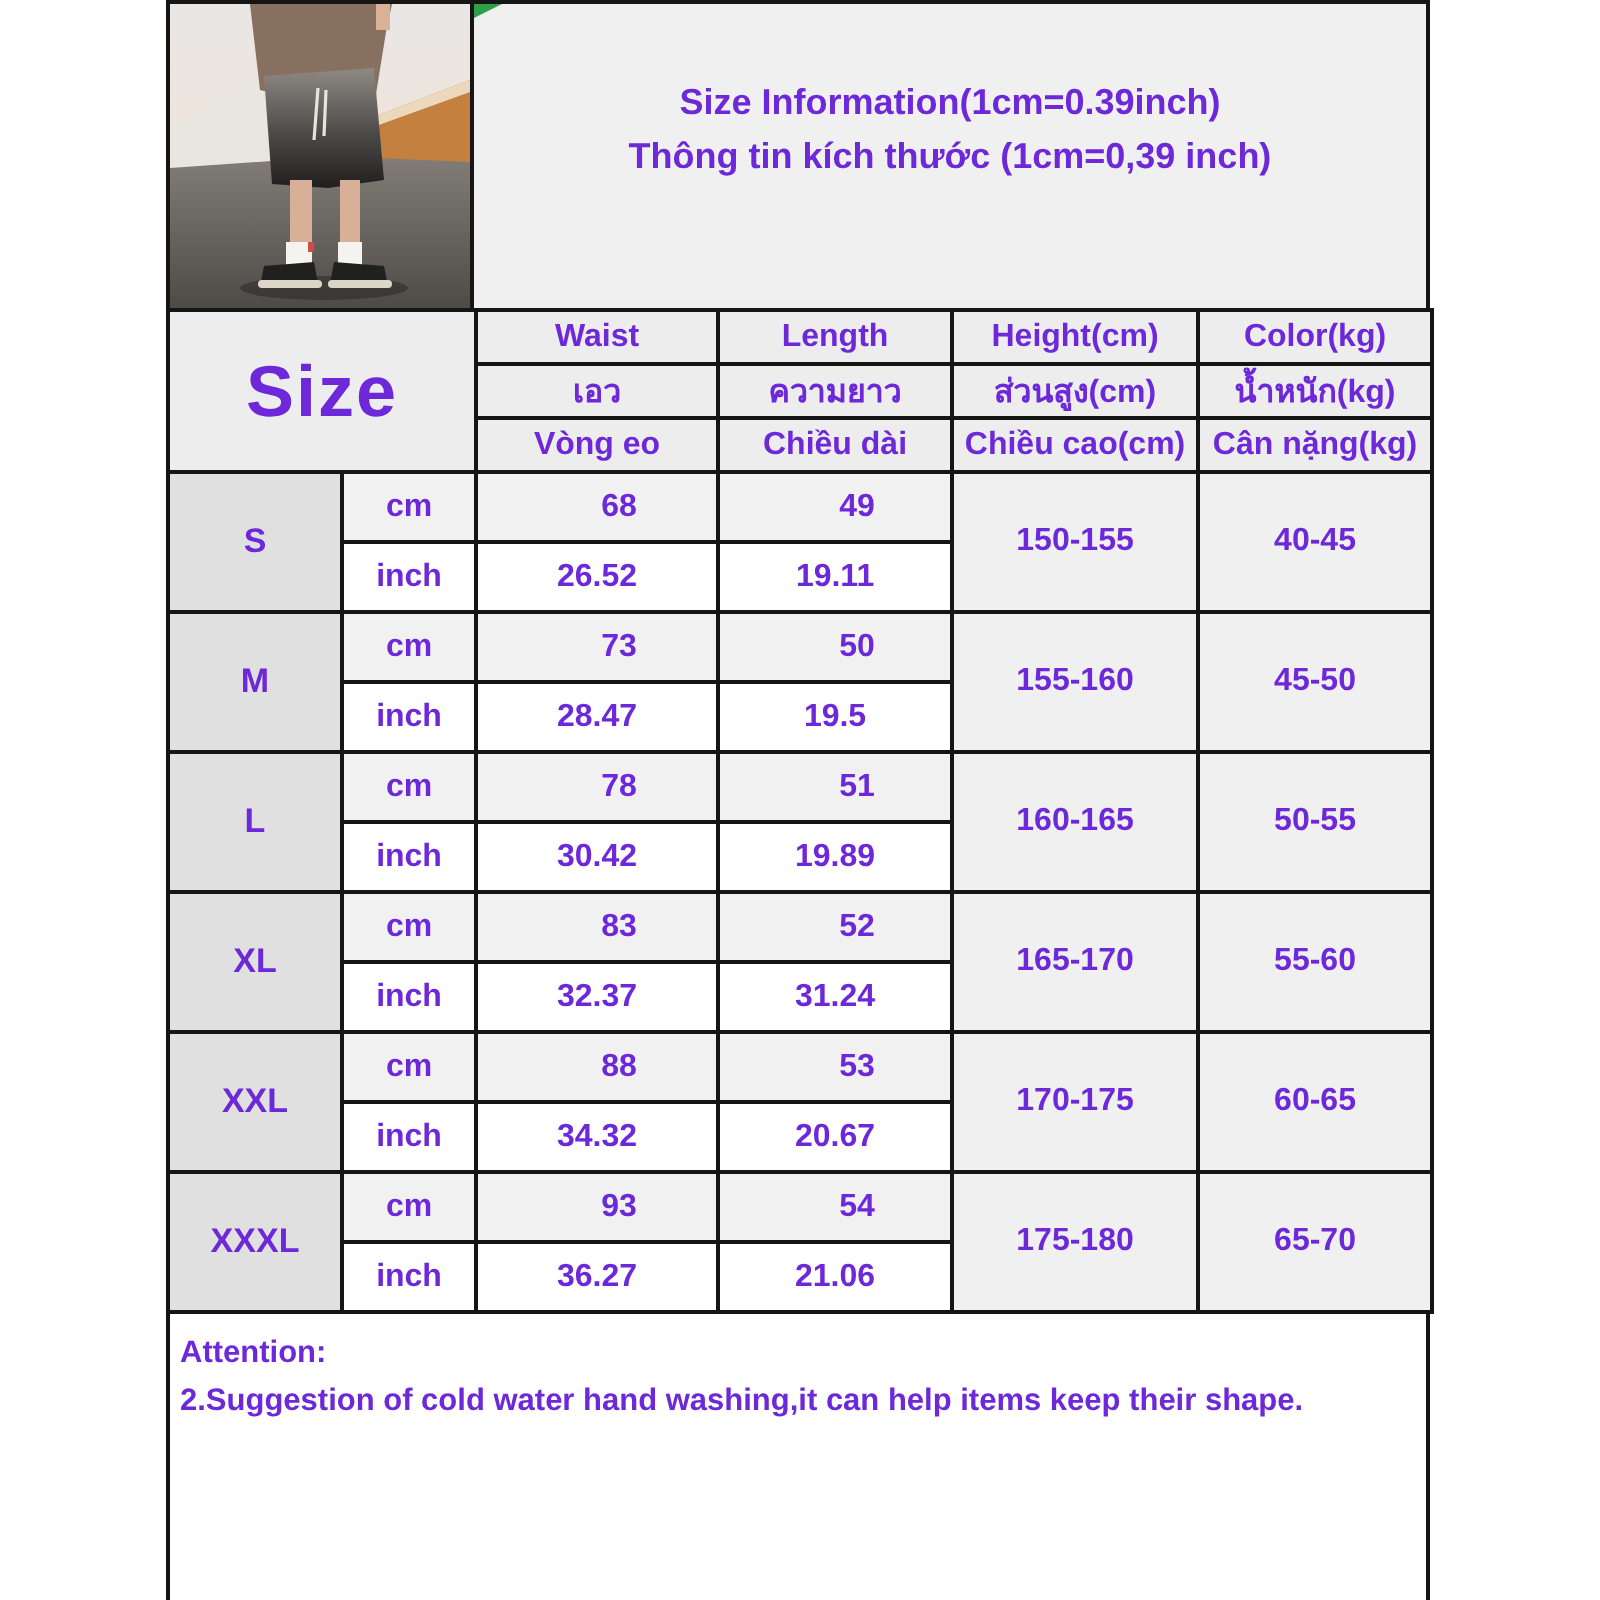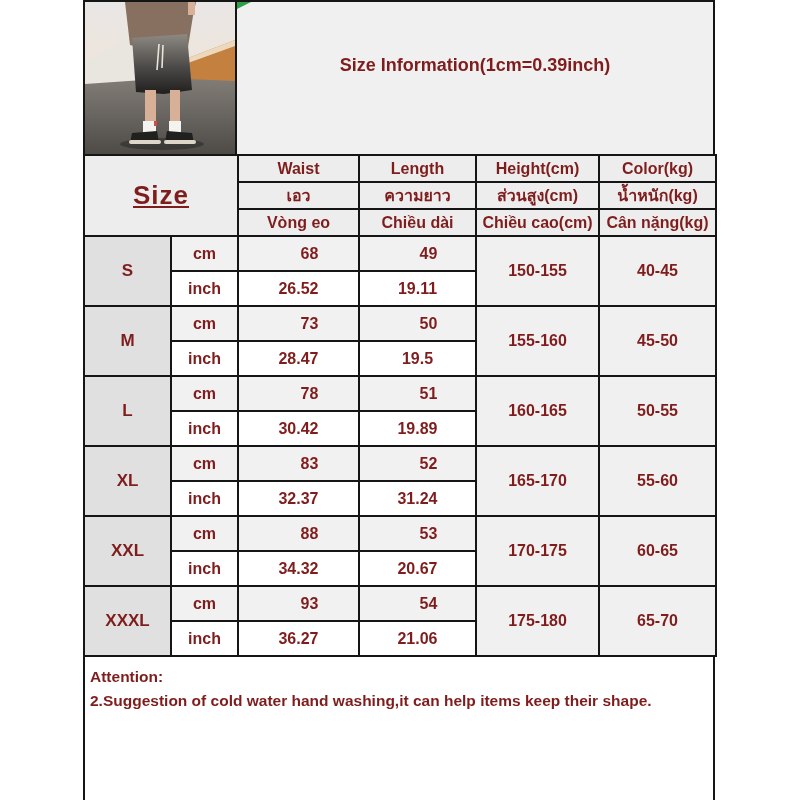--- a/index.html
+++ b/index.html
@@ -1,18 +1,18 @@
 <!DOCTYPE html>
 <html><head>
 <meta charset="utf-8">
 <style>
   html,body { margin:0; padding:0; background:#ffffff; }
   .page {
     position:relative; width:800px; height:800px; background:#ffffff;
-    font-family:"Liberation Sans", sans-serif; color:#7f1d1d;
+    font-family:"Liberation Sans", sans-serif; color:#6d28d9;
     overflow:hidden;
   }
   .sheet { position:absolute; left:83px; top:0; width:632px; }
 
   
   .top-row { display:flex; align-items:stretch; }
   .photo-box {
     width:154px; height:156px; box-sizing:border-box;
     border:2px solid #151515; background:#e9e4de; flex:none;
   }
@@ -32,21 +32,21 @@
   
   table.size-table {
     border-collapse:collapse; table-layout:fixed; width:632px; margin-top:-2px;
   }
   .size-table td {
     border:2px solid #151515; text-align:center; vertical-align:middle;
     padding:0; font-weight:bold; font-size:16px; background:#ffffff;
     overflow:hidden;
   }
   .size-table tr.hrow td { height:25px; background:#ededed; }
-  .size-table td.size-big { background:#e0e0e0; font-size:26px; letter-spacing:1px;text-decoration:underline; }
+  .size-table td.size-big { background:#e0e0e0; font-size:36px; letter-spacing:1px; }
   .size-table tr.cm-row td { height:33px; }
   .size-table tr.inch-row td { height:33px; }
   .size-table td.size-label { background:#e0e0e0; font-size:17px; }
   .size-table td.unit-cm  { background:#f1f1f1; }
   .size-table td.unit-inch{ background:#ffffff; }
   .size-table td.val-cm   { background:#f1f1f1;padding-left:22px; }
   .size-table td.val-inch { background:#ffffff; }
   .size-table td.range    { background:#f0f0f0; }
 
   
@@ -98,20 +98,21 @@
           <rect x="69" y="119" width="3" height="5" fill="#cf4a4a"></rect>
           <polygon points="47,131 72,129 74,140 45,141" fill="#20201e"></polygon>
           <polygon points="82,129 107,131 109,141 80,140" fill="#20201e"></polygon>
           <rect x="44" y="138" width="32" height="4" rx="2" fill="#ddd6c8"></rect>
           <rect x="79" y="138" width="32" height="4" rx="2" fill="#ddd6c8"></rect>
         </svg>
       </div>
       <div class="title-box">
         <span class="green-mark"></span>
         <div class="title-line">Size Information(1cm=0.39inch)</div>
+        <div class="title-line">Thông tin kích thước (1cm=0,39 inch)</div>
       </div>
     </div>
 
     <table class="size-table">
       <colgroup>
         <col style="width:87px">
           <col style="width:67px">
           <col style="width:121px">
         <col style="width:117px">
           <col style="width:123px">

